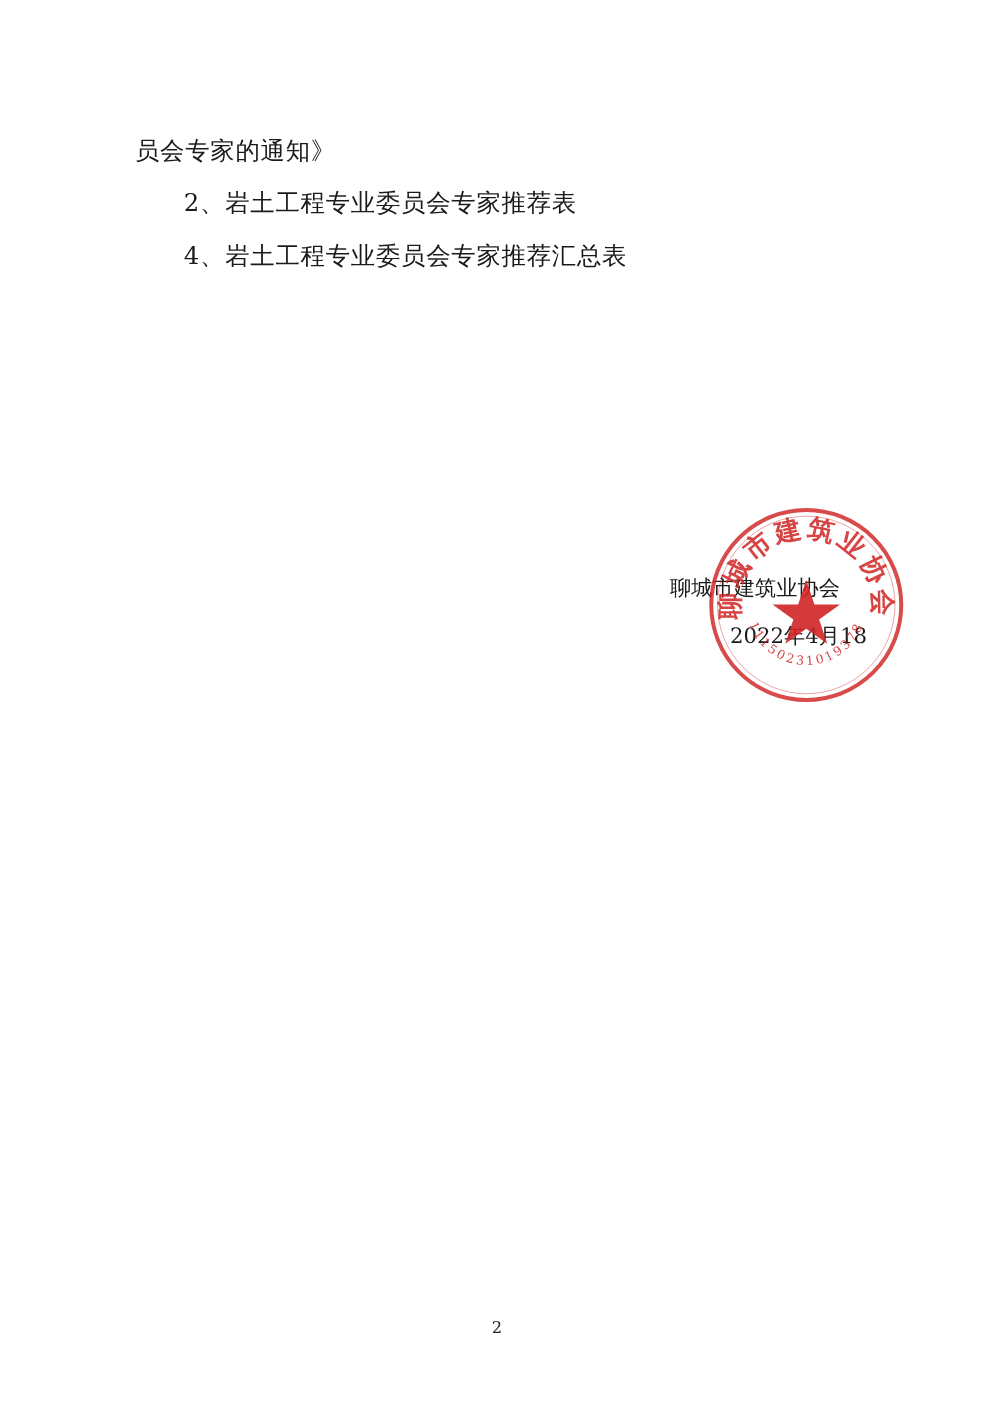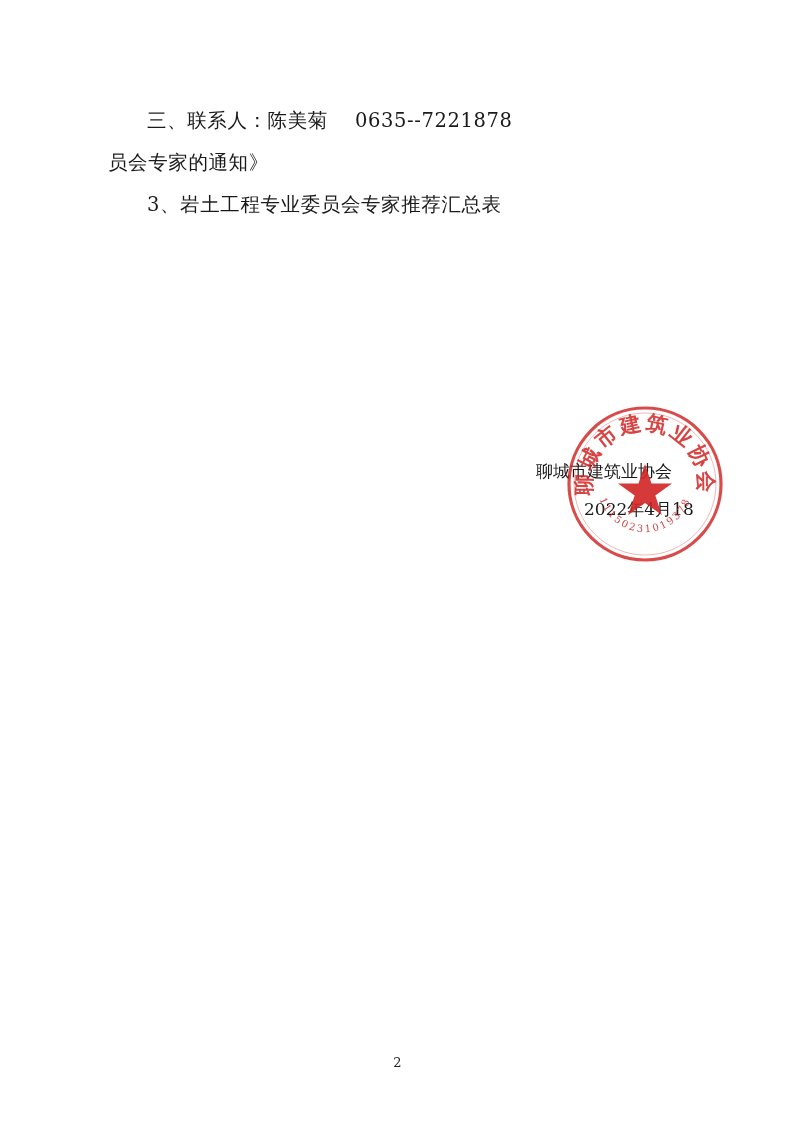--- a/index.html
+++ b/index.html
@@ -87,23 +87,23 @@
     font-size: 13px;
     color: #222;
   }
 </style>
 </head>
 <body>
 
 <div class="page">
 
   <div class="body-text">
-    <p class="para indent2">三、联系人：陈美菊    0635--7221878</p>
     <p class="para noindent">员会专家的通知》</p>
-    <p class="para indent2">3、岩土工程专业委员会专家推荐汇总表</p>
+    <p class="para indent2">2、岩土工程专业委员会专家推荐表</p>
+    <p class="para indent2">4、岩土工程专业委员会专家推荐汇总表</p>
   </div>
 
   <div class="sign-block">
     <div class="sign-line">聊城市建筑业协会</div>
     <div class="sign-line sign-date">2022年4月18</div>
   </div>
 
   <div class="seal">
     <svg width="160" height="160" viewBox="0 0 160 160" xmlns="http://www.w3.org/2000/svg">
       <defs>

